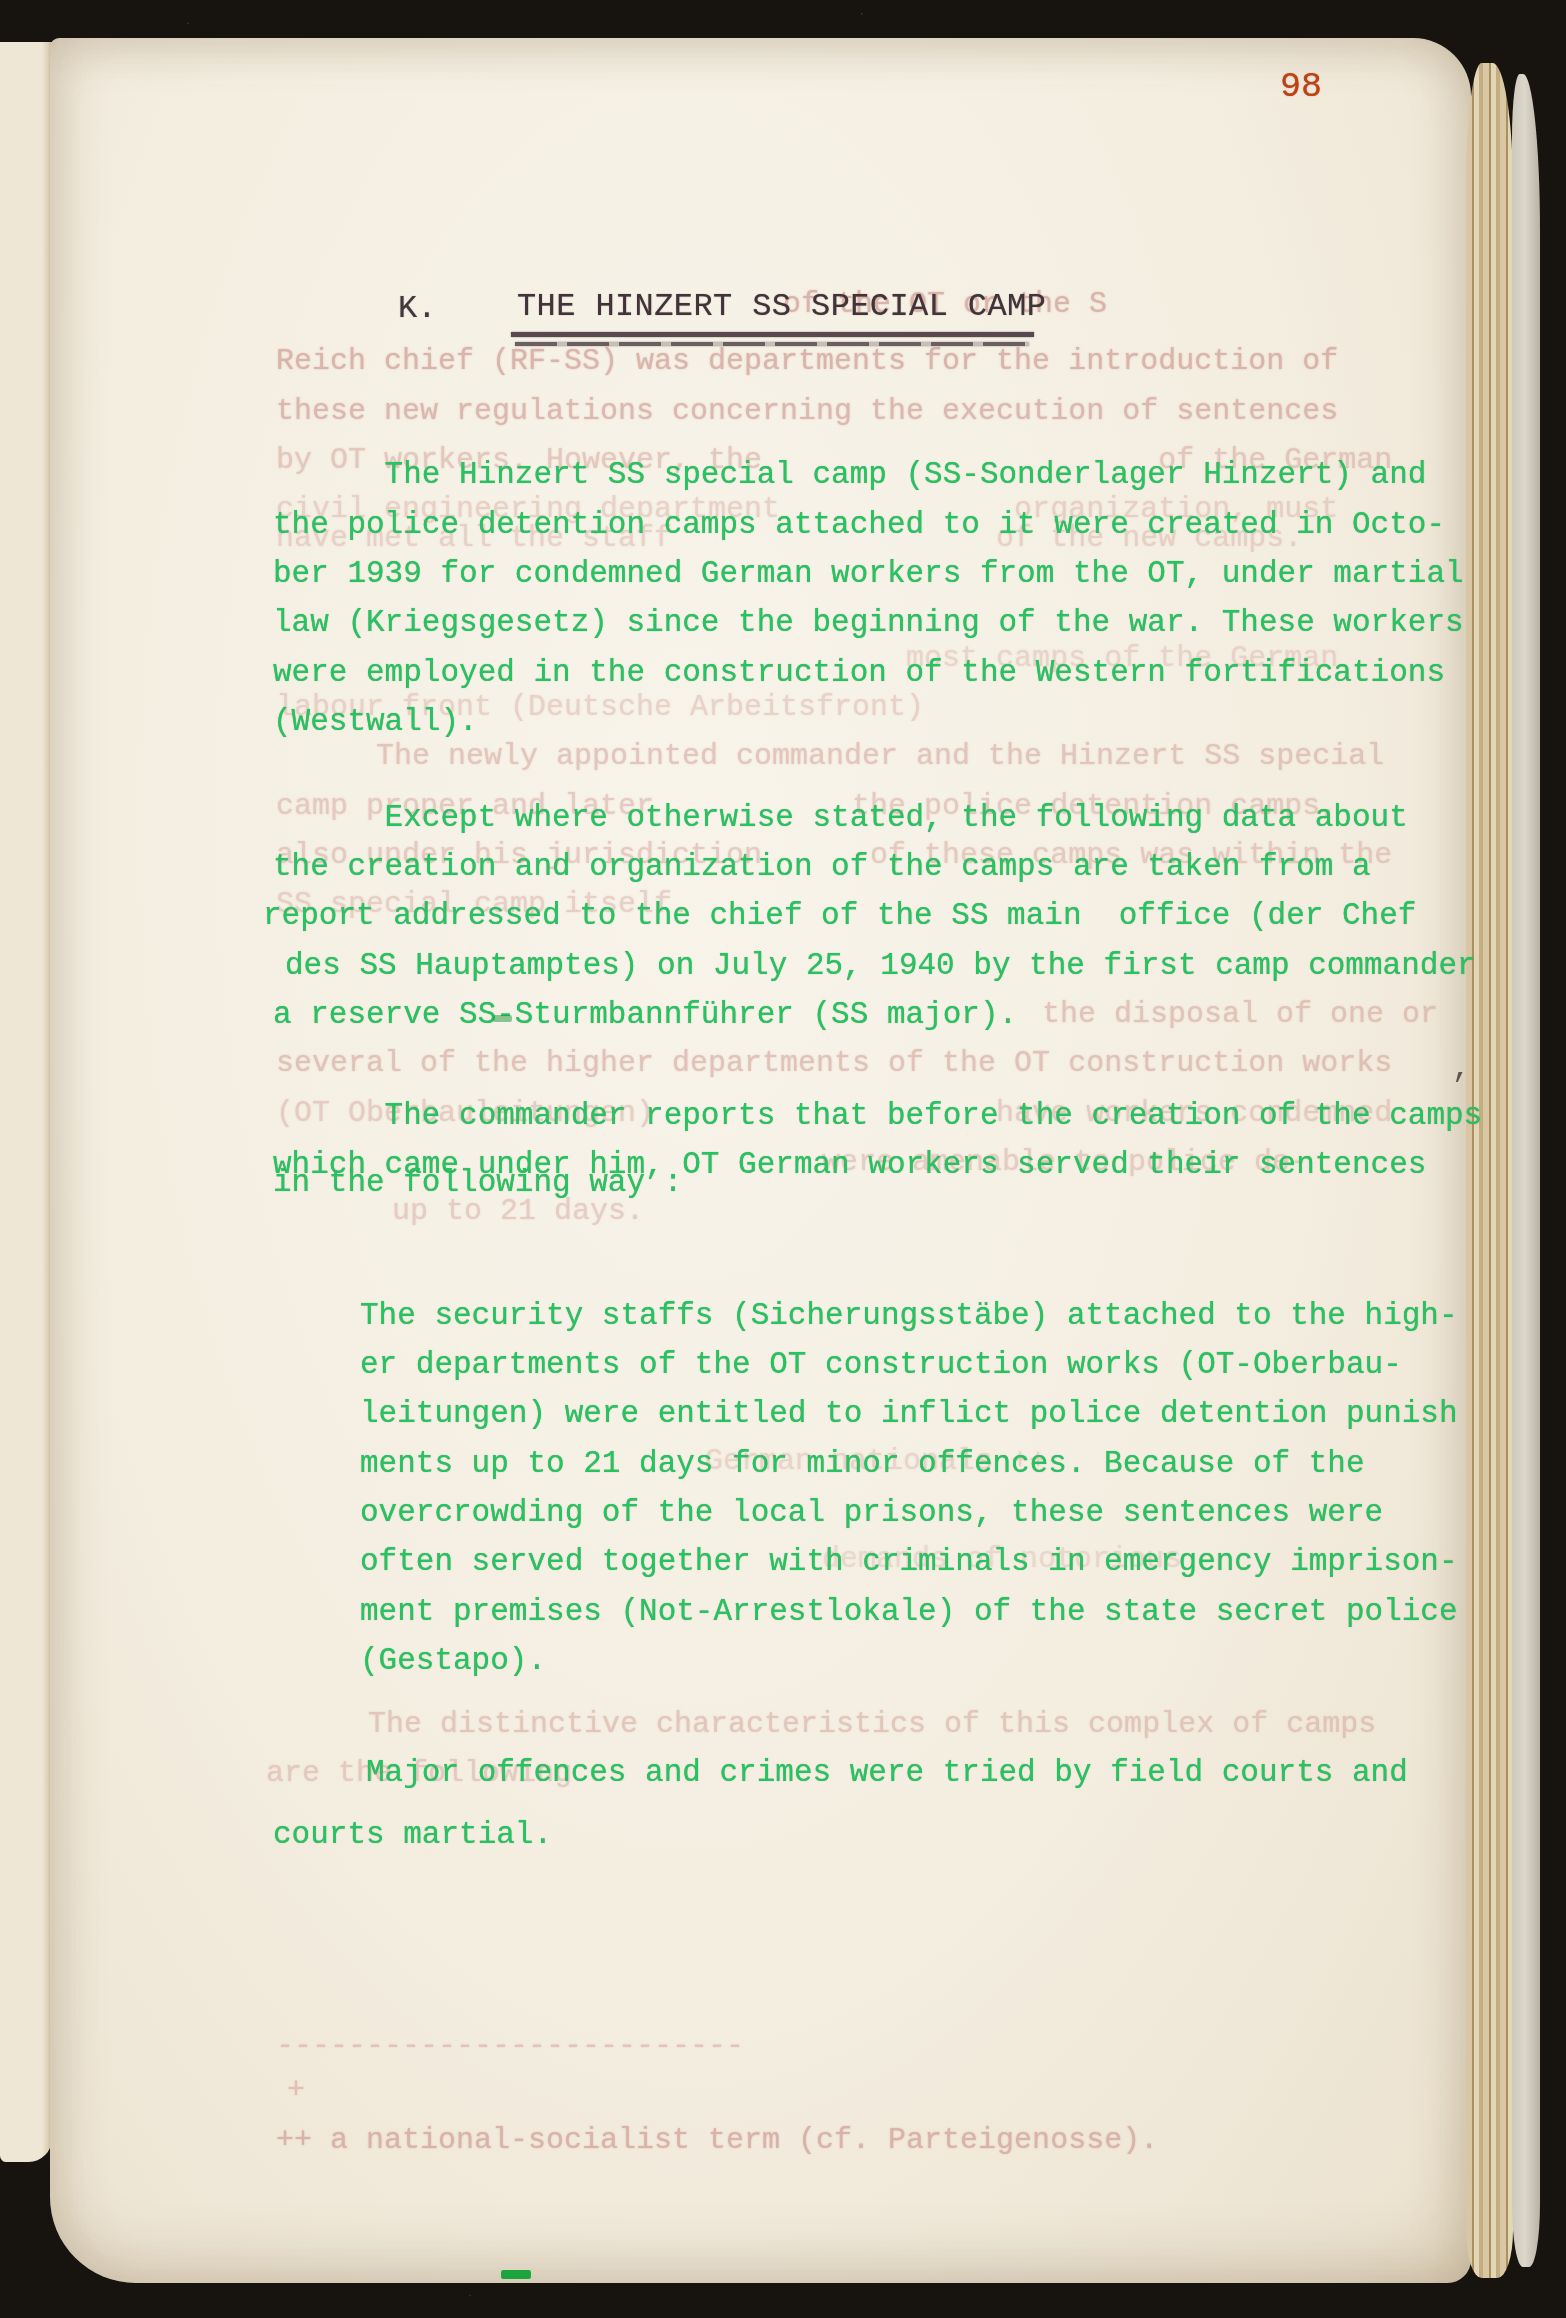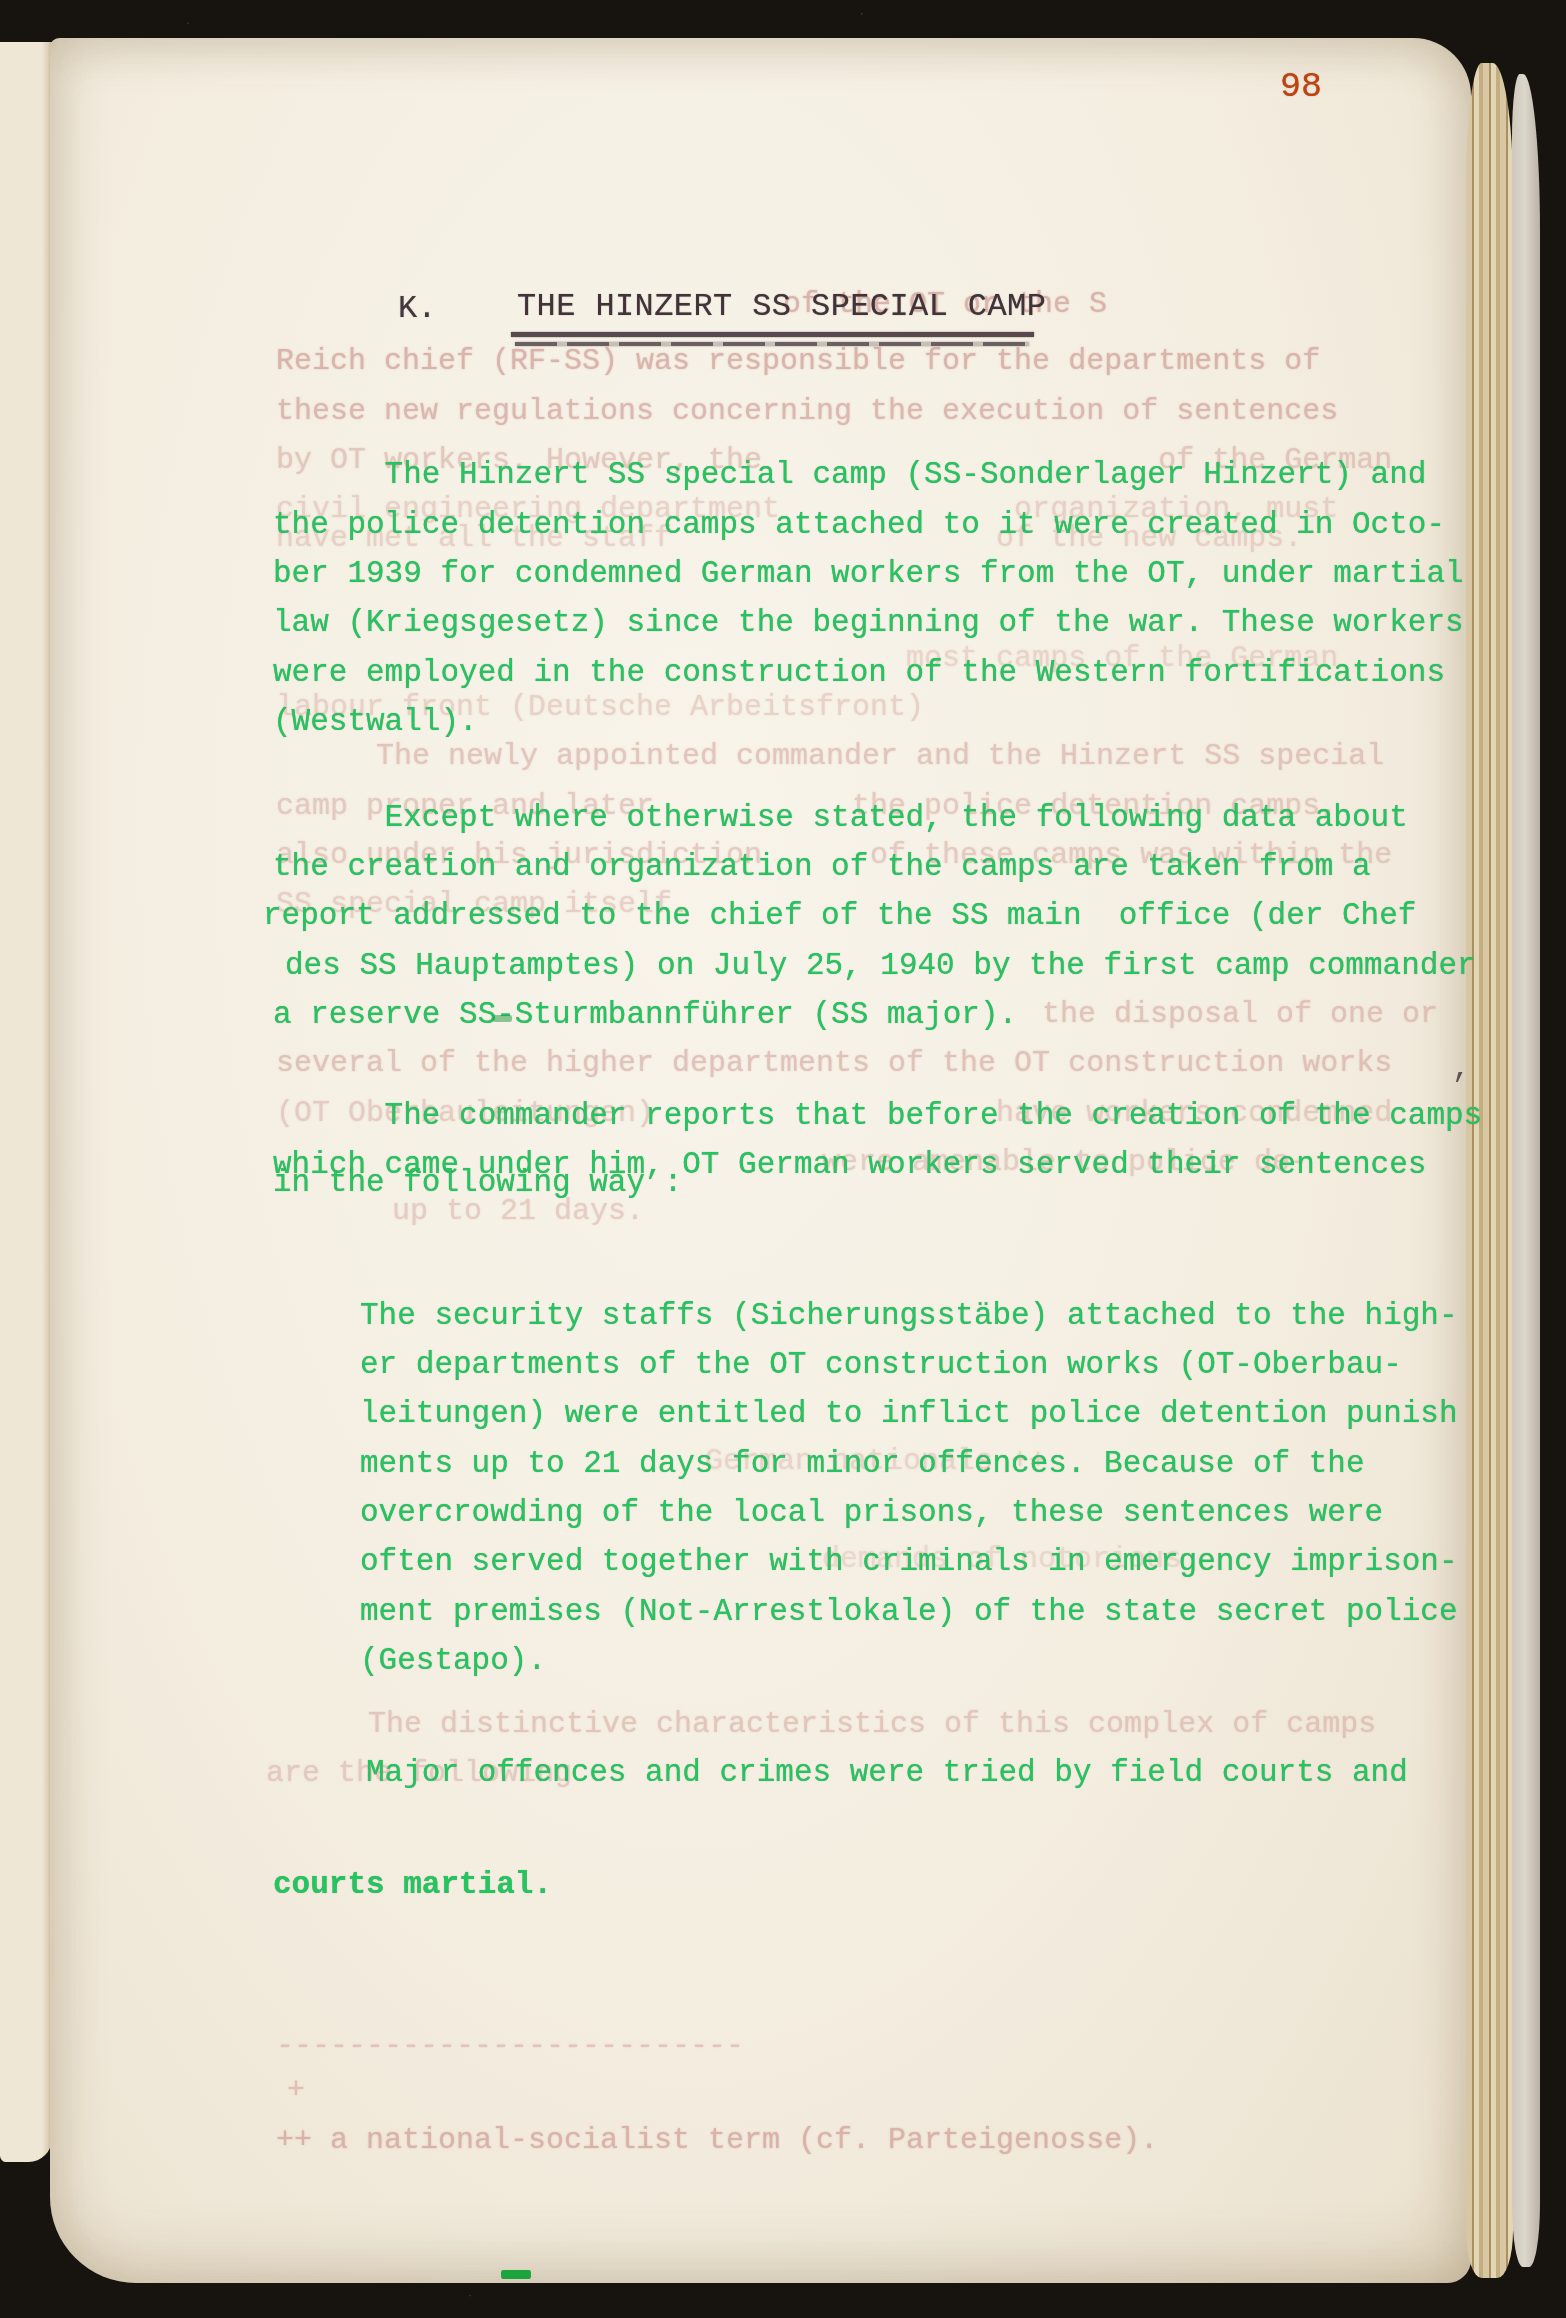--- a/index.html
+++ b/index.html
@@ -65,21 +65,21 @@
 <div id="edge-deckle"></div>
 
 <div id="page-number">98</div>
 <div id="heading-index">K.</div>
 <div id="heading-title">THE HINZERT SS SPECIAL CAMP</div>
 <div id="underline-1" class="rule"></div>
 <div id="underline-2" class="rule"></div>
 
 <div id="ghost-layer">
     <div class="ghost" style="left: 783px; top: 288px; opacity: 0.8;">of the OT or the S</div>
-    <div class="ghost" style="left: 276px; top: 345px; opacity: 0.8;">Reich chief (RF-SS) was responsible for the departments of</div>
+    <div class="ghost" style="left: 276px; top: 345px; opacity: 0.8;">Reich chief (RF-SS) was departments for the introduction of</div>
     <div class="ghost" style="left: 276px; top: 395px; opacity: 0.75;">these new regulations concerning the execution of sentences</div>
     <div class="ghost" style="left: 276px; top: 444px; opacity: 0.55;">by OT workers. However, the                      of the German</div>
     <div class="ghost" style="left: 276px; top: 493px; opacity: 0.42;">civil engineering department             organization, must</div>
     <div class="ghost" style="left: 276px; top: 522px; opacity: 0.42;">have met all the staff                  of the new camps.</div>
     <div class="ghost" style="left: 276px; top: 642px; opacity: 0.38;">                                   most camps of the German</div>
     <div class="ghost" style="left: 276px; top: 691px; opacity: 0.42;">labour front (Deutsche Arbeitsfront)</div>
     <div class="ghost" style="left: 376px; top: 740px; opacity: 0.58;">The newly appointed commander and the Hinzert SS special</div>
     <div class="ghost" style="left: 276px; top: 790px; opacity: 0.52;">camp proper and later           the police detention camps,</div>
     <div class="ghost" style="left: 276px; top: 839px; opacity: 0.52;">also under his jurisdiction      of these camps was within the</div>
     <div class="ghost" style="left: 276px; top: 888px; opacity: 0.45;">SS special camp itself.</div>
@@ -113,20 +113,20 @@
     <div class="line" style="left: 273px; top: 1166px;">in the following way :</div>
     <div class="line" style="left: 360px; top: 1299px;">The security staffs (Sicherungsstäbe) attached to the high-</div>
     <div class="line" style="left: 360px; top: 1348px;">er departments of the OT construction works (OT-Oberbau-</div>
     <div class="line" style="left: 360px; top: 1397px;">leitungen) were entitled to inflict police detention punish</div>
     <div class="line" style="left: 360px; top: 1447px;">ments up to 21 days for minor offences. Because of the</div>
     <div class="line" style="left: 360px; top: 1496px;">overcrowding of the local prisons, these sentences were</div>
     <div class="line" style="left: 360px; top: 1545px;">often served together with criminals in emergency imprison-</div>
     <div class="line" style="left: 360px; top: 1595px;">ment premises (Not-Arrestlokale) of the state secret police</div>
     <div class="line" style="left: 360px; top: 1644px;">(Gestapo).</div>
     <div class="line" style="left: 273px; top: 1756px;">     Major offences and crimes were tried by field courts and</div>
-    <div class="line" style="left: 273px; top: 1868px; font-weight: bold;">courts martial.</div>
+    <div class="line" style="left: 273px; top: 1818px;">courts martial.</div>
   </div>
 <div id="marks-layer">
     <div class="mark" style="left: 1452px; top: 1050px; opacity: 0.85; font-size: 31px; color: rgb(72, 58, 64);">,</div>
     <div class="mark" style="left: 493px; top: 1015px; opacity: 0.5; width: 19px; height: 7px; background: rgb(30, 150, 64); border-radius: 2.3px;"></div>
     <div class="mark" style="left: 501px; top: 2270px; opacity: 0.95; width: 30px; height: 8.6px; background: rgb(18, 161, 56); border-radius: 2.3px;"></div>
   </div>
 
 
 </body></html>

